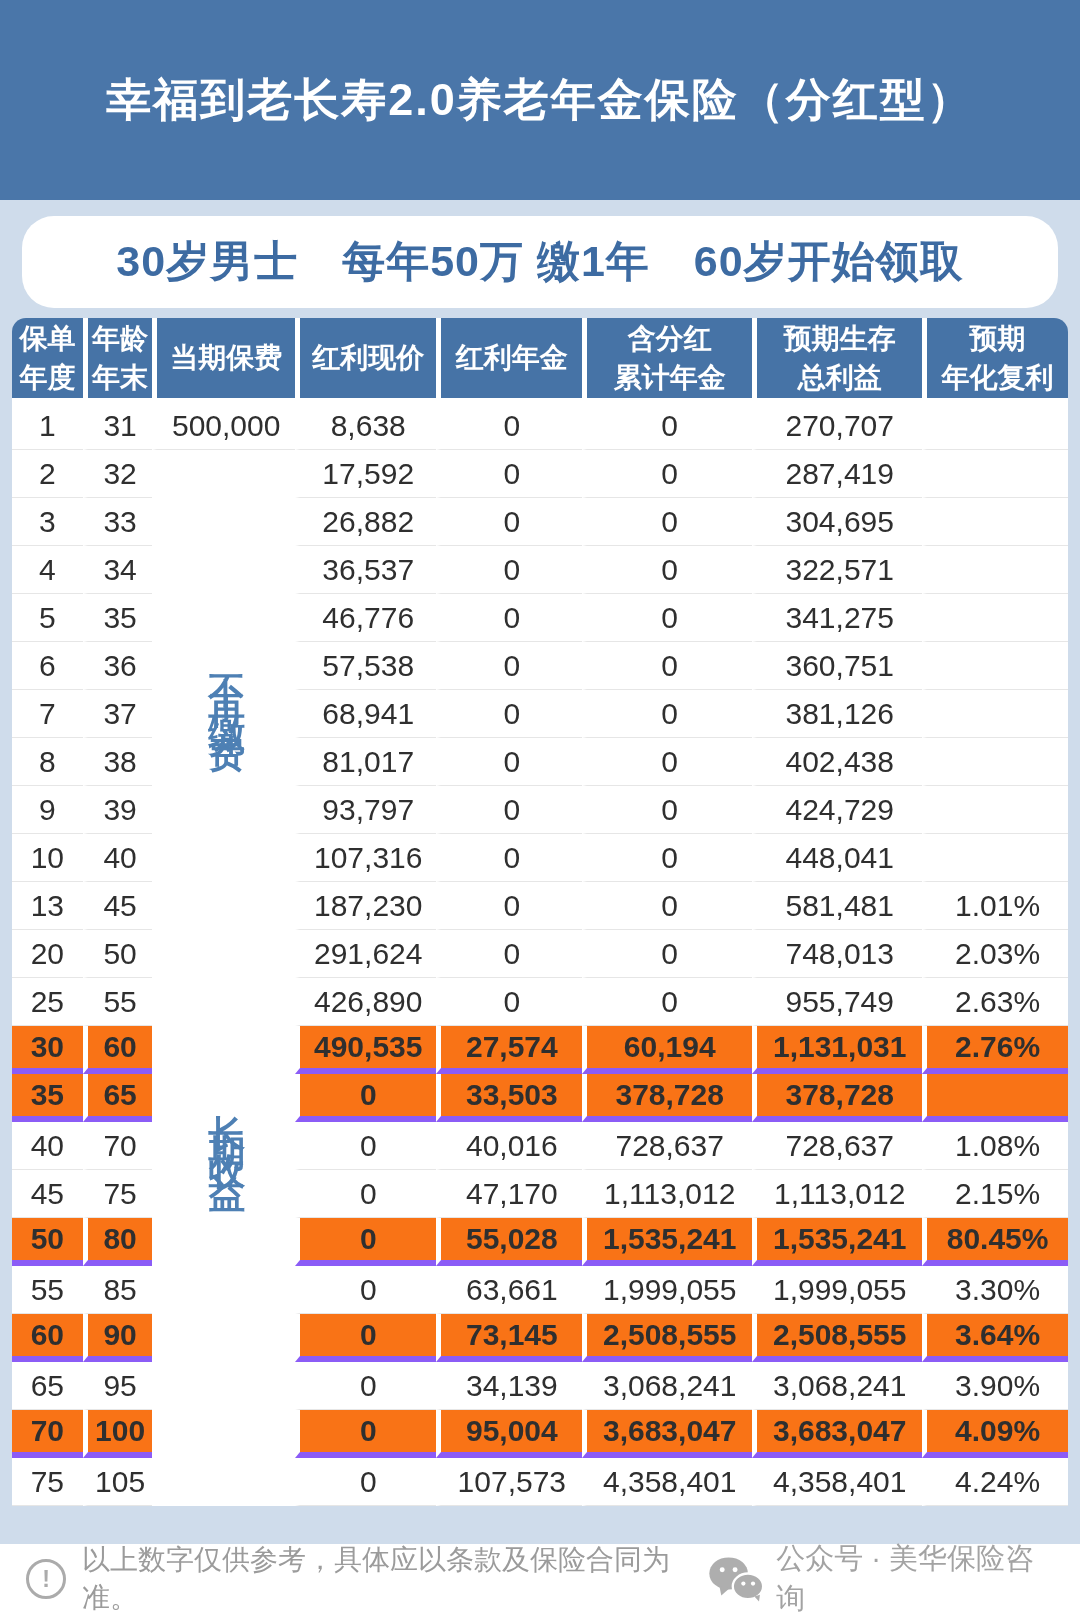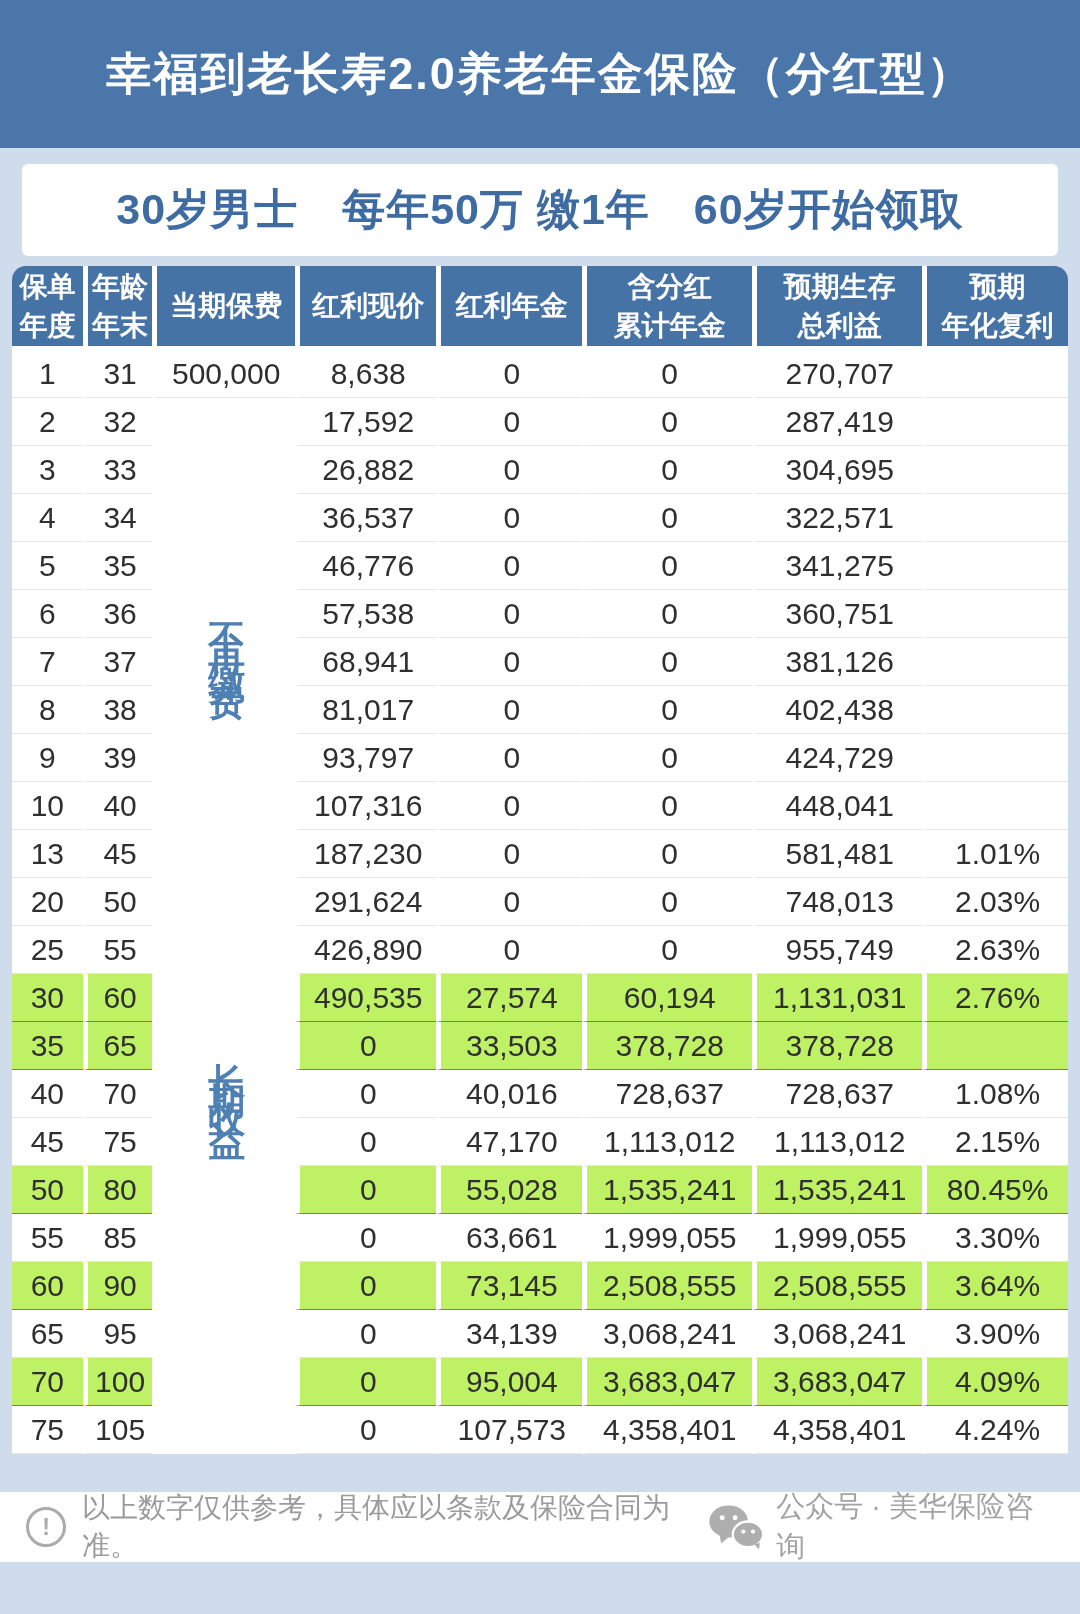--- a/index.html
+++ b/index.html
@@ -3,28 +3,28 @@
 <meta charset="utf-8">
 <style>
   html,body{margin:0;padding:0;}
   body{
     width:1080px;height:1614px;
     background:#cfdceb;
     font-family:"Liberation Sans","DejaVu Sans",sans-serif;
     overflow:hidden;
   }
   .banner{
-    height:148px;background:#4a76a9;
+    height:200px;background:#4a76a9;
     display:flex;align-items:center;justify-content:center;
   }
   .banner-title{
     color:#ffffff;font-size:45px;font-weight:bold;letter-spacing:2px;
   }
   .subtitle-card{
-    margin:16px 22px 10px;height:92px;background:#ffffff;border-radius:6px;
+    margin:16px 22px 10px;height:92px;background:#ffffff;border-radius:32px;
     display:flex;align-items:center;justify-content:center;
   }
   .subtitle-text{
     color:#3d6ba2;font-size:43px;font-weight:bold;letter-spacing:1px;white-space:pre;
   }
   .table-wrap{margin:0 12px;}
   table{
     width:100%;border-collapse:separate;border-spacing:0;table-layout:fixed;
   }
   th{
@@ -36,21 +36,21 @@
   th + th{border-left:5px solid #ffffff;}
   th:first-child{border-top-left-radius:14px;}
   th:last-child{border-top-right-radius:14px;margin-left:20px;}
   td{
     background:#ffffff;height:48px;box-sizing:border-box;
     text-align:center;vertical-align:middle;
     font-size:30px;color:#2f2f2f;padding:0;
     border-bottom:1px solid #e6e6e6;
   }
   td + td{border-left:5px solid #ffffff;}
-  tr.shaded td{background:#bef264;border-bottom:1px solid #8b5cf6;}
+  tr.shaded td{background:#f97316;border-bottom:6px solid #8b5cf6;font-weight:bold;}
   td.merged{
     background:#ffffff !important;border-bottom:none;position:relative;
   }
   .v-label{
     position:absolute;left:50%;transform:translateX(-50%);
     writing-mode:vertical-rl;text-orientation:upright;
     color:#4e80b4;font-weight:bold;font-size:37px;letter-spacing:20px;
     white-space:nowrap;
   }
   .v-label.upper{top:195px;}

